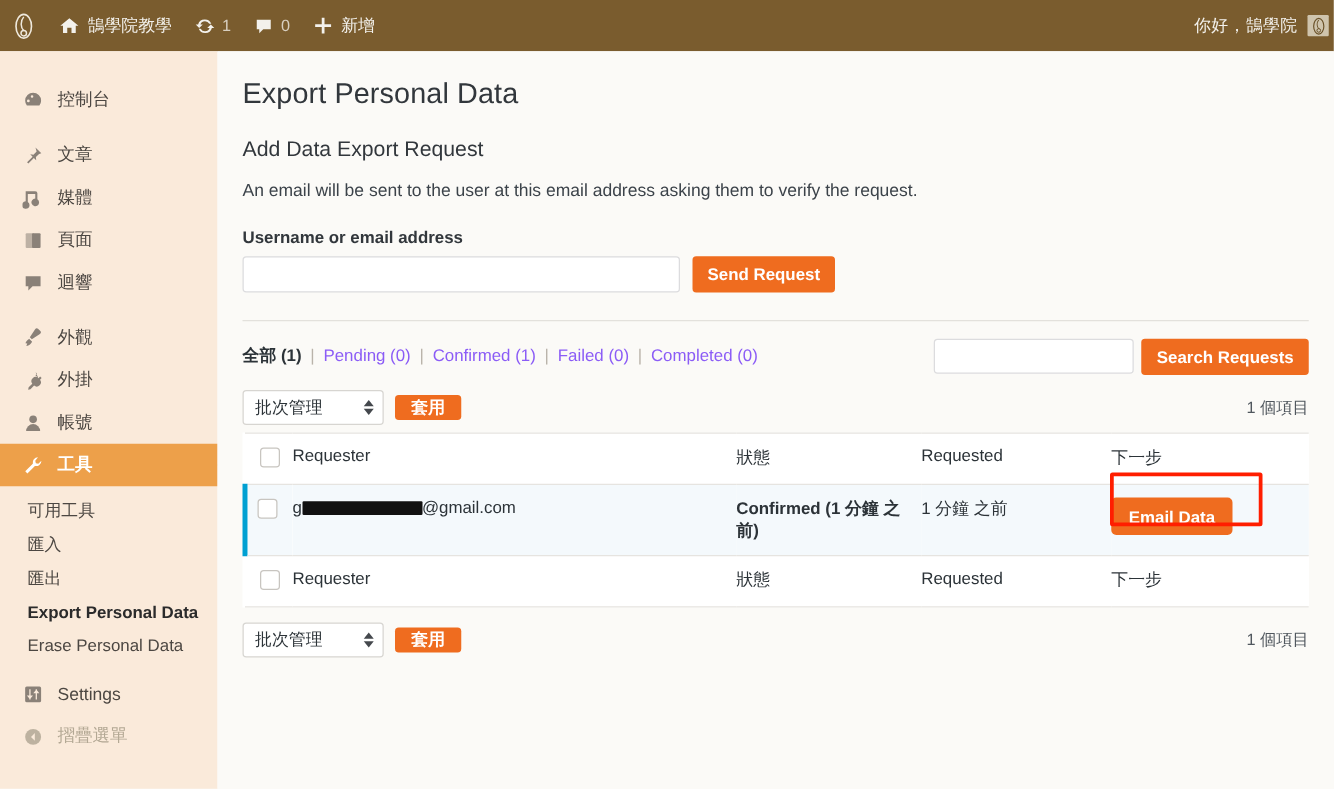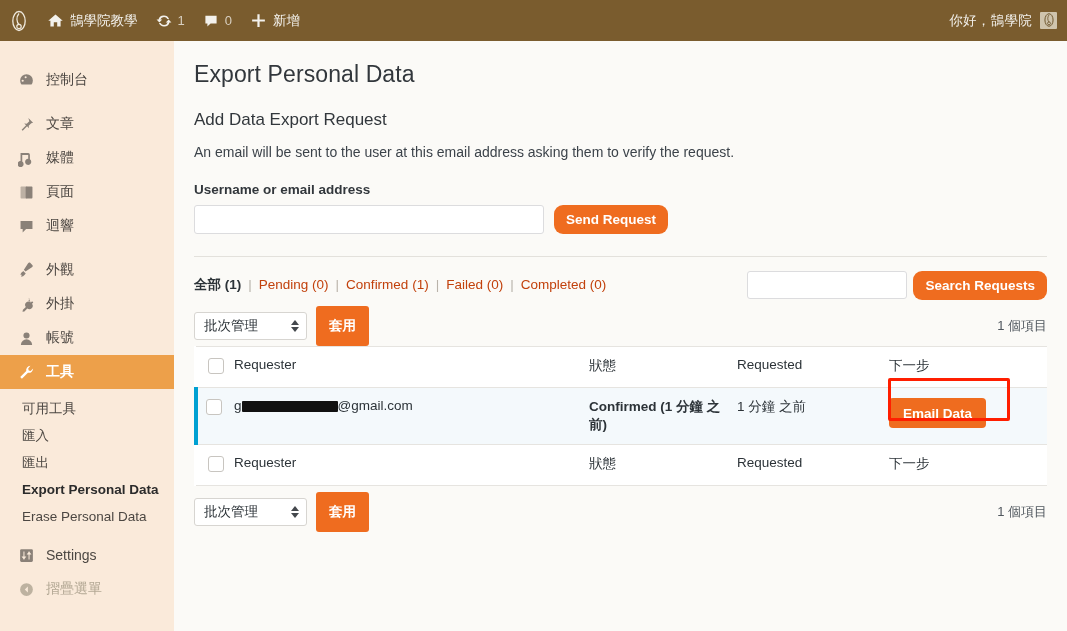--- a/index.html
+++ b/index.html
@@ -20,21 +20,21 @@
     display: flex; align-items: center;
     font-size: 13px;
   }
   .ab-item {
     display: flex; align-items: center; gap: 6px;
     height: 41px; padding: 0 9px;
     color: #f3f1ec; white-space: nowrap;
   }
   .ab-item .lbl { font-size: 13.5px; }
   .ab-count { color: #d8cfc0; font-size: 13px; }
-  #ab-right { margin-left: auto; display: flex; padding-right: 10px; }
+  #ab-right { margin-left: auto; display: flex; align-items: center; padding-right: 4px; }
   #ab-right .lbl { font-size: 13.5px; letter-spacing: .3px; }
   .ab-avatar {
     width: 17px; height: 17px; margin-left: 8px;
     background: #cfc4ad; border-radius: 1px;
     display: flex; align-items: center; justify-content: center;
     font-size: 12px; color: #6a5128; overflow: hidden;
   }
   .site-logo {
     width: 20px; height: 22px;
     display: flex; align-items: center; justify-content: center;
@@ -112,38 +112,38 @@
   .form-row { display: flex; align-items: center; gap: 10px; }
   #username-input {
     width: 350px; height: 29px;
     border: 1px solid #dcdcde; border-radius: 3px;
     background: #ffffff; padding: 0 8px;
     font-size: 14px; color: #2c3338;
     outline: none;
   }
   .btn-primary {
     background: #ef6c1f; color: #ffffff;
-    border: none; border-radius: 9px;
+    border: none; border-radius: 3px;
     height: 29px; padding: 0 12px;
     font-size: 13.5px; font-weight: 700;
     font-family: "Liberation Sans", sans-serif;
     cursor: pointer; white-space: nowrap;
   }
   .hr {
     height: 1px; background: #e3e1dc;
     margin: 22px 0 0 0;
   }
 
   
   #filter-bar {
     display: flex; align-items: center;
     margin-top: 13px; height: 30px;
   }
   #filter-links { font-size: 13.5px; color: #a8713c; display: flex; align-items: baseline; }
-  #filter-links .flink { cursor: pointer; color: #c2410c; }
+  #filter-links .flink { cursor: pointer; color: #8b5cf6; }
   #filter-links .flink.current { color: #2c3338; font-weight: 700; text-align: right; }
   #filter-links .flink.current .cnt { font-weight: 700; color: #2c3338; }
   #filter-links .divider { color: #b9b3aa; padding: 0 7px; }
   #search-group { margin-left: auto; display: flex; align-items: center; gap: 6px; }
   #search-input {
     width: 160px; height: 28px;
     border: 1px solid #dcdcde; border-radius: 3px;
     background: #ffffff; padding: 0 7px; font-size: 13px;
     outline: none;
   }
@@ -171,21 +171,21 @@
   }
   .stepper i {
     display: block; width: 0; height: 0;
     border-left: 4px solid transparent;
     border-right: 4px solid transparent;
   }
   .stepper i.up { border-bottom: 5px solid #44484d; }
   .stepper i.dn { border-top: 5px solid #44484d; }
   .btn-apply {
     background: #ef6c1f; color: #ffffff; border: none; border-radius: 3px;
-    height: 40px; padding: 0 13px; font-size: 13.5px; font-weight: 700;
+    height: 20px; padding: 0 13px; font-size: 13.5px; font-weight: 700;
     font-family: "Liberation Sans", sans-serif; cursor: pointer;
   }
   .count-items { margin-left: auto; font-size: 13px; color: #50575e; }
 
   
   #requests-table {
     width: 100%; border-collapse: collapse;
     background: #ffffff;
     border: 1px solid #e6e4e0;
     border-left: none; border-right: none;

